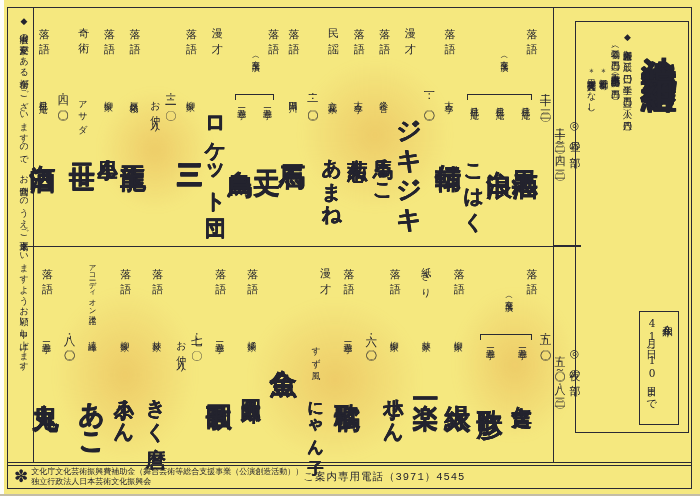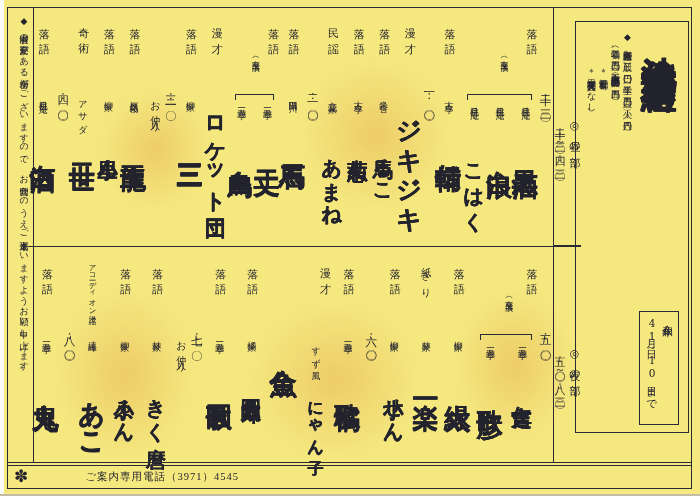--- a/index.html
+++ b/index.html
@@ -83,21 +83,21 @@
   .fees p.ind1{padding-top:10px;}
   .fees p.ind2{padding-top:30px;}
 
   
   .footer{position:absolute;left:0;right:0;bottom:0;height:26px;border-top:1px solid #2a2a33;z-index:3;
           display:flex;align-items:center;padding:3px 6px 1px 4px;box-sizing:border-box;
           font-family:"DejaVu Sans","Liberation Sans",sans-serif;}
   .footer::before{content:"";position:absolute;top:1.5px;left:0;right:0;border-top:1px solid #2a2a33;}
   .logo-glyph{font-size:17px;line-height:1;margin:0 3px 0 2px;}
   .grants{font-size:8px;line-height:10px;letter-spacing:0;}
-  .phone{font-size:10.5px;margin-left:54px;letter-spacing:1px;font-family:Liberation Serif, serif;}
+  .phone{font-size:10.5px;letter-spacing:1px;font-family:Liberation Mono, monospace;}
   .url{font-size:15px;font-weight:bold;margin-left:auto;letter-spacing:.5px;}
 </style>
 </head>
 <body>
 
 <div class="poster">
   <div class="ghost g1"></div>
   <div class="ghost g2g"></div>
   <div class="ghost g3g"></div>
   <div class="ghost g4g"></div>
@@ -445,20 +445,22 @@
         <p>◆御入場料金　〈一般〉三、〇〇〇円　〈学生〉二、五〇〇円　〈小人〉一、八〇〇円</p>
         <p class="ind1">〈着物〉二、五〇〇円　〈六十五歳以上（証明書提示）〉二、五〇〇円</p>
         <p class="ind2">＊親子割引有り。</p>
         <p class="ind2">＊十日間昼夜入替えなし。</p>
       </div>
     </div>
 
     <div class="footer">
       <span class="logo-glyph">✽</span>
       <div class="grants">
+        <div>文化庁文化芸術振興費補助金（舞台芸術等総合支援事業（公演創造活動））</div>
+        <div>独立行政法人日本芸術文化振興会</div>
       </div>
       <span class="phone">ご案内専用電話（3971）4545</span>
     </div>
 
   </div>
 
   <div class="scan-edge-left"></div>
   <div class="scan-edge-bottom"></div>
 </div>
 

